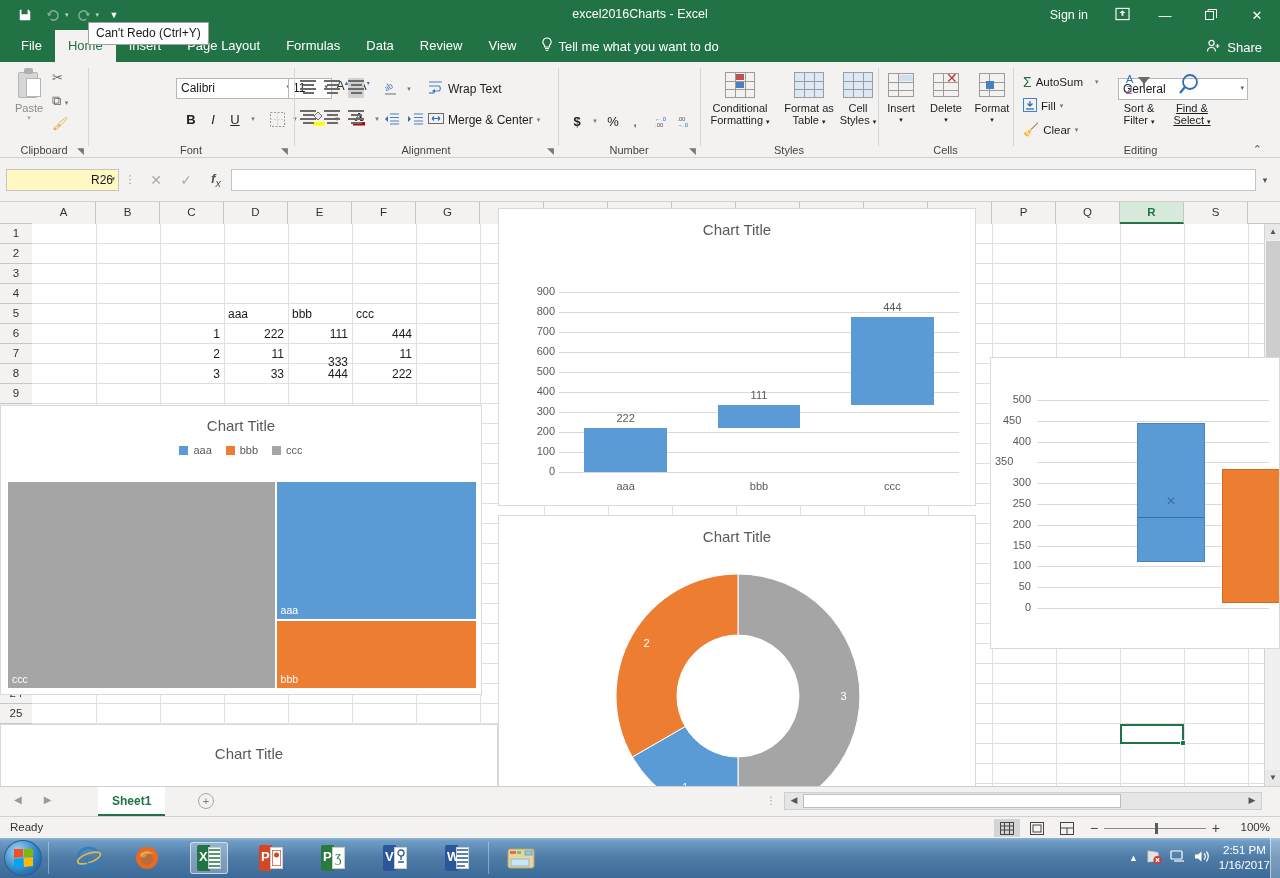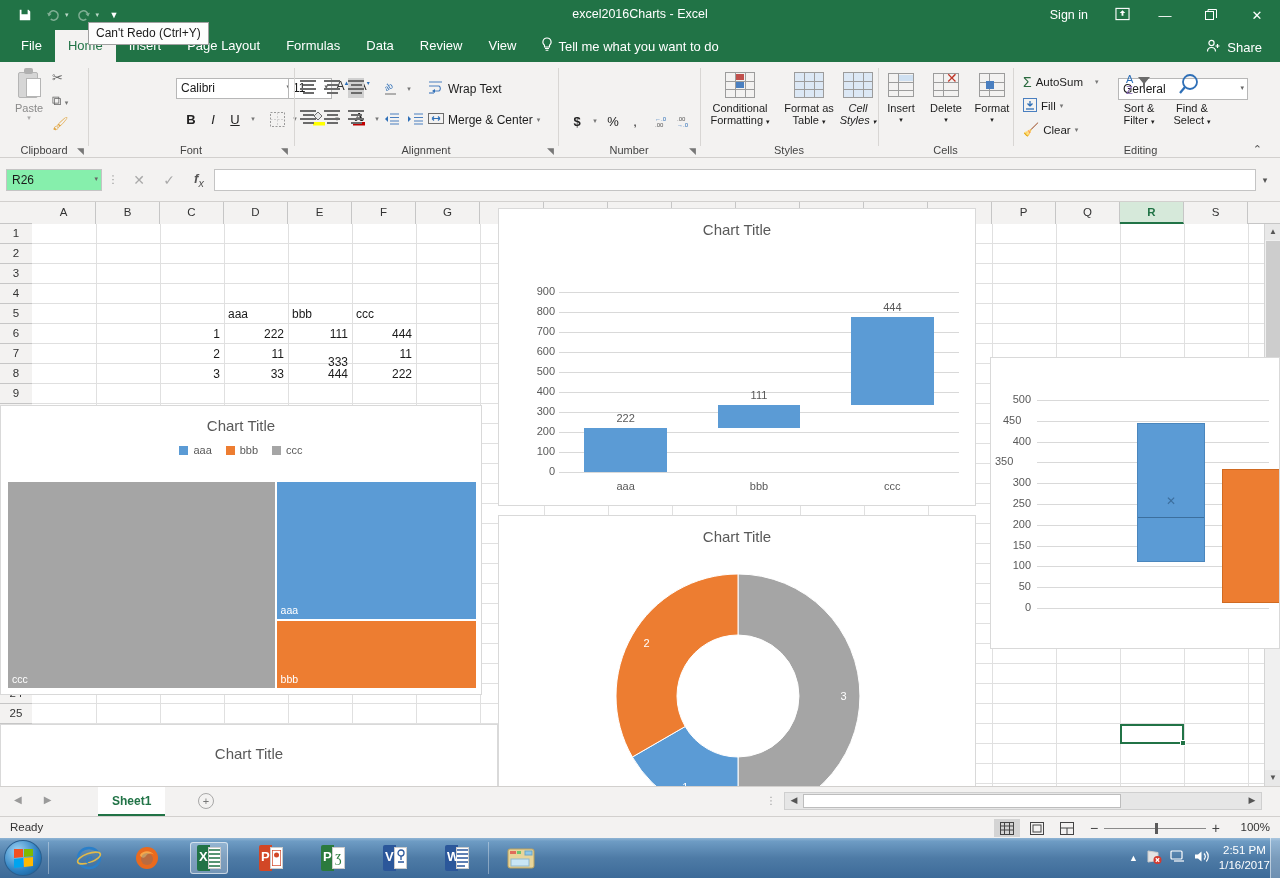--- a/index.html
+++ b/index.html
@@ -137,22 +137,22 @@
 
   .editbtn { position:absolute; font-size: 11.5px; color: #1d1d1d; display:flex; align-items:center; gap:4px;}
 
   
   .fbar {
     position: absolute; top: 158px; left: 0; width: 1280px; height: 44px;
     background: #f3f2f1; display: flex; align-items: center; padding: 0 6px;
     border-bottom: 1px solid #d2d0ce;
   }
   .namebox {
-    width: 96px; height: 22px; background: #86efac; border: 1px solid #c4c4c4;
-    font-size: 12px; padding: 3px 5px; position: relative; color:#1a1a1a;
+    width: 113px; height: 22px; background: #fef9c3; border: 1px solid #c4c4c4;
+    font-size: 12px; padding: 3px 5px; position: relative; color:#1a1a1a;text-align:right;
   }
   .fb-dots { width: 22px; text-align: center; color: #9a9a9a; font-size: 11px; }
   .fb-icon { width: 30px; text-align: center; color: #a9a9a9; font-size: 14px; }
   .fb-fx { width: 30px; text-align: center; color: #555; font-size: 13px; font-style: italic; }
   .fb-input {
     flex: 1; height: 22px; background: #fff; border: 1px solid #c4c4c4;
     font-size: 12px; padding: 3px 5px; color:#1a1a1a;
   }
   .fb-caret { width: 18px; text-align: center; color: #555; font-size: 9px; }
 
@@ -514,21 +514,21 @@
       <div class="bigbtn" style="left:80px;width:58px;">
         <div class="ic">
           <div class="gridicon" style="background:#dce8f5;">
               <div class="gv1"></div>
               <div class="gv2"></div>
             </div>
         </div>
         <div>Format as</div>
         <div><span>Table</span> <span style="font-size:7px;">▾</span></div>
       </div>
-      <div class="bigbtn" style="left:138px;width:40px;font-style:italic;">
+      <div class="bigbtn" style="left:138px;width:40px;">
         <div class="ic">
           <div class="gridicon" style="background:#dce8f5;">
               <div class="gv1"></div>
               <div class="gv2"></div>
             </div>
         </div>
         <div>Cell</div>
         <div><span>Styles</span> <span style="font-size:7px;">▾</span></div>
       </div>
       <div class="rgroup-label">Styles</div>
@@ -596,21 +596,21 @@
         <div class="ic">
           <svg width="30" height="26" viewBox="0 0 30 26">
               <text x="2" y="11" font-size="11" fill="#2e6fb7" font-family="Liberation Sans, sans-serif">A</text>
               <text x="2" y="22" font-size="11" fill="#7a5ba8" font-family="Liberation Sans, sans-serif">Z</text>
               <path d="M14 5h12l-5 6v7l-2-1.5V11z" fill="#6b6b6b"></path>
             </svg>
         </div>
         <div>Sort &amp;</div>
         <div><span>Filter</span> <span style="font-size:7px;">▾</span></div>
       </div>
-      <div class="bigbtn" style="left:152px;width:54px;">
+      <div class="bigbtn" style="left:152px;width:54px;text-decoration:underline;">
         <div class="ic">
           <svg width="28" height="26" viewBox="0 0 28 26">
               <circle cx="12" cy="10" r="7" fill="none" stroke="#2e6fb7" stroke-width="1.8"></circle>
               <path d="M7 15L2 21" stroke="#2e6fb7" stroke-width="2.2"></path>
             </svg>
         </div>
         <div>Find &amp;</div>
         <div><span>Select</span> <span style="font-size:7px;">▾</span></div>
       </div>
       <div class="rgroup-label">Editing</div>

